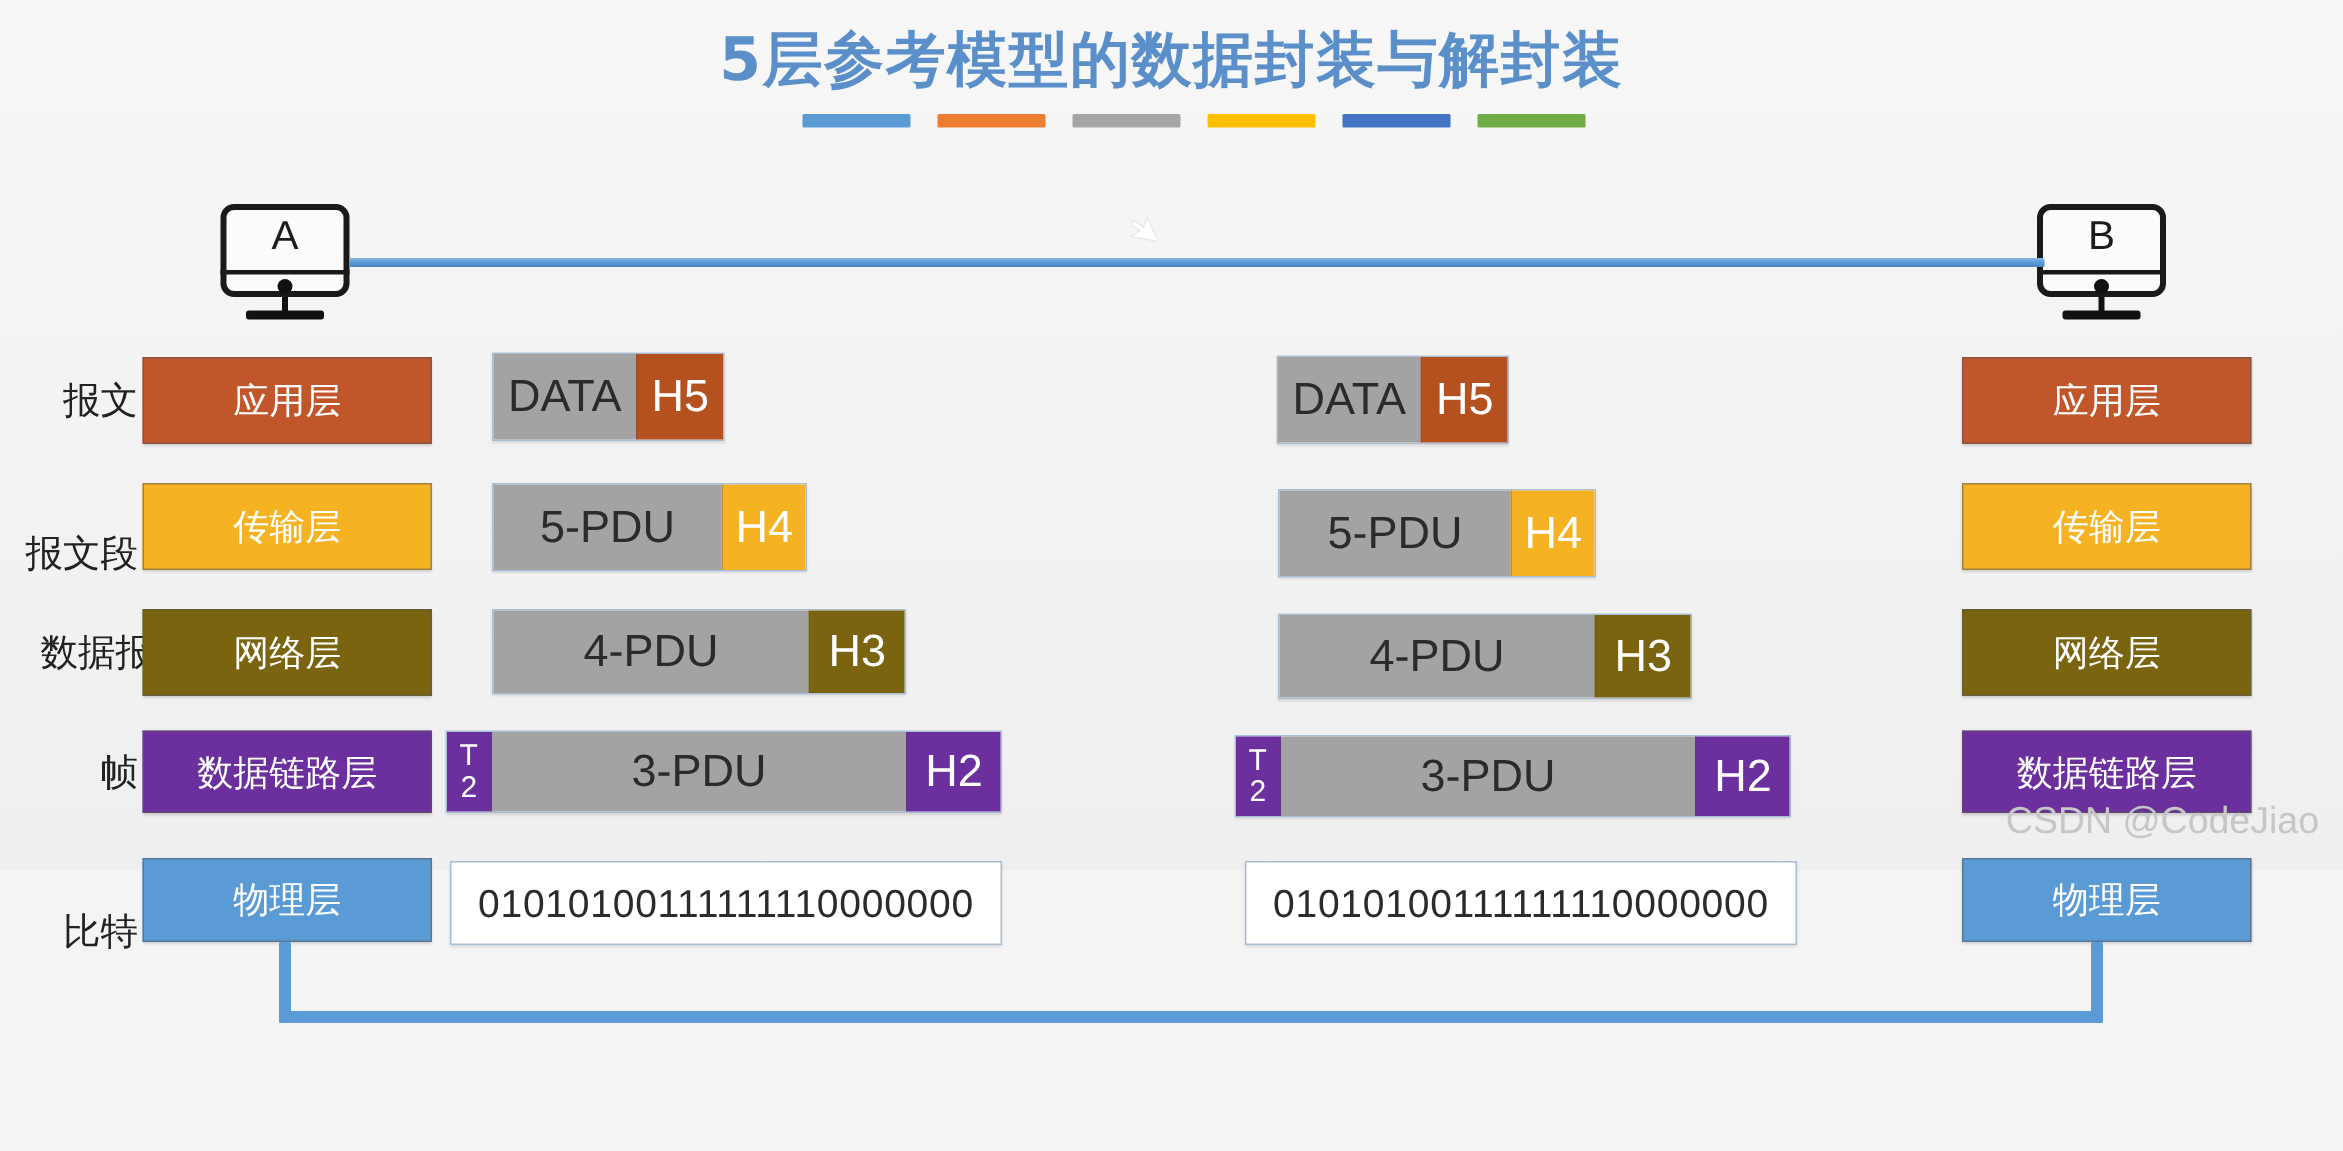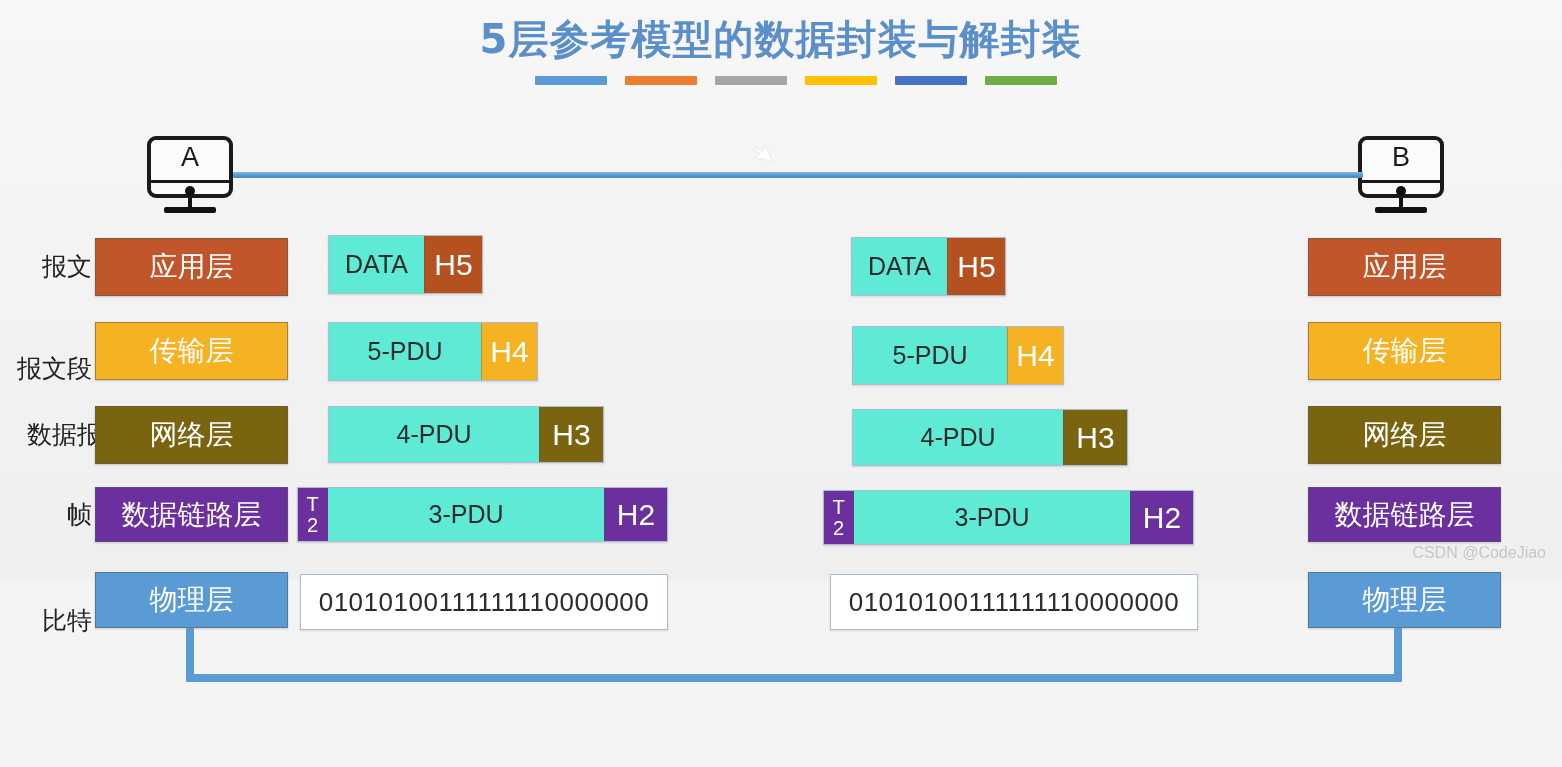--- a/index.html
+++ b/index.html
@@ -73,37 +73,37 @@
     font-size:25px; color:#222;
     white-space:nowrap;
   }
 
   
   .layer {
     position:absolute;
     display:flex; align-items:center; justify-content:center;
     color:#ffffff;
     font-family:Liberation Mono, monospace;
-    font-size:28px;
+    font-size:24px;
     border:1px solid rgba(90,90,90,.55);
     box-shadow: 0 1px 2px rgba(0,0,0,.18);
     white-space:nowrap;
   }
 
   
   .pdu {
     position:absolute; display:flex; align-items:stretch;
     border:1px solid #a9bdd4;
     background:#ffffff;
     box-shadow: 0 1px 2px rgba(0,0,0,.13);
   }
   .pdu .body {
     flex:1 1 auto; display:flex; align-items:center; justify-content:center;
-    background:#5eead4; color:#2b2b2b;
-    font-size:25px; font-family:"Liberation Sans", sans-serif;
+    background:#a3a3a3; color:#2b2b2b;
+    font-size:30px; font-family:"Liberation Sans", sans-serif;
     white-space:nowrap;
   }
   .pdu .hdr {
     flex:0 0 auto; display:flex; align-items:center; justify-content:center;
     color:#fff; font-size:30px; font-family:"Liberation Sans", sans-serif;
     border-left:1px solid rgba(80,80,80,.35);
   }
   .pdu .trl {
     flex:0 0 auto; display:flex; flex-direction:column;
     align-items:center; justify-content:center;
@@ -119,21 +119,21 @@
     box-shadow: 0 1px 2px rgba(0,0,0,.13);
     white-space:nowrap;
   }
 
   
   .bracket { position:absolute; }
   .bracket .seg { position:absolute; background:#5b9bd5; border-radius:1px; }
 
   .watermark {
     position:absolute; right:16px; bottom:18px;
-    font-size:16px; color:#c6c6c6;
+    font-size:25px; color:#c6c6c6;
     font-family:"Liberation Sans", sans-serif;
     white-space:nowrap;
   }
 </style>
 </head>
 <body>
 
 <div id="stage">
 
   <div class="title">5层参考模型的数据封装与解封装</div>

